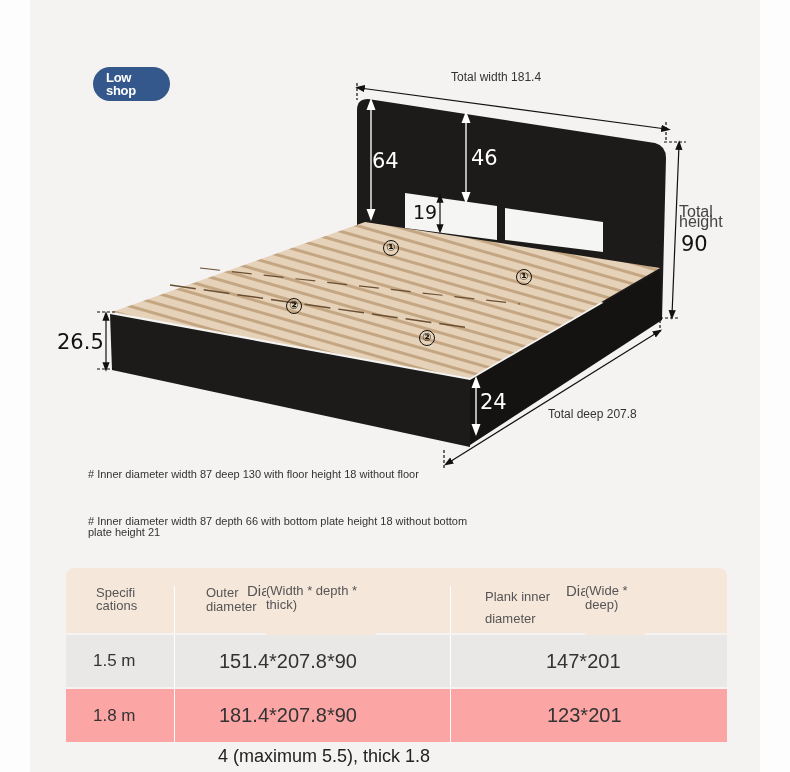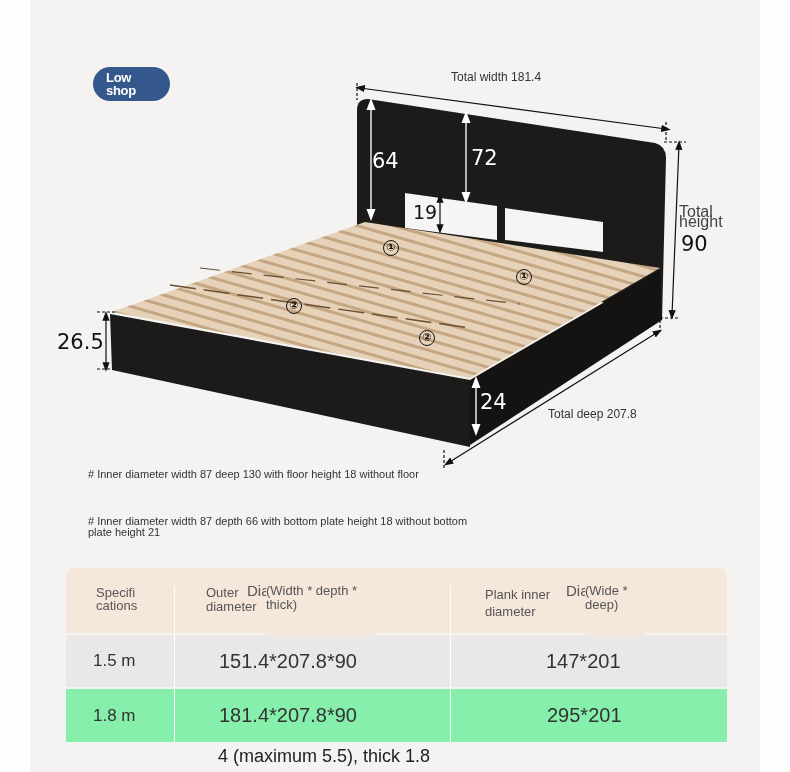--- a/index.html
+++ b/index.html
@@ -35,21 +35,21 @@
     .table {
       position:absolute; left:66px; top:568px; width:661px;
     }
     .thead {
       position:relative; height:65px; background:#f6e7db; border-radius:8px 8px 0 0;
     }
     .thead .th { position:absolute; top:0; height:65px; color:#555; font-size:13px; line-height:13px; }
     .thead .divider { position:absolute; top:18px; bottom:0; width:1px; background:#fff; }
     .trow { position:relative; height:52px; margin-top:2px; }
     .trow.r1 { background:#e9e8e7; }
-    .trow.r2 { background:#86efac; height:53px; }
+    .trow.r2 { background:#fca5a5; height:53px; }
     .trow .td { position:absolute; top:0; height:100%; display:flex; align-items:center; color:#333; }
     .trow .divider { position:absolute; top:0; bottom:0; width:1px; background:#fff; }
     .footer-line { position:absolute; left:218px; top:746px; color:#222; font-size:18px; }
   </style>
 </head>
 <body>
 
 <div class="edge-left"></div>
 <div class="edge-right"></div>
 <div class="panel"></div>
@@ -116,56 +116,56 @@
 
 <div class="lbl" style="left:451px; top:70px;">Total width 181.4</div>
 <div class="lbl" style="left:679px; top:207px; font-size:16px; line-height:10px; color:#444;">
   <div>Total</div>
   <div>height</div>
 </div>
 <div class="num-dark" style="left:681px; top:232px;">90</div>
 <div class="lbl" style="left:548px; top:407px;">Total deep 207.8</div>
 
 <div class="num-white" style="left:372px; top:149px;">64</div>
-<div class="num-white" style="left:471px; top:146px;">72</div>
+<div class="num-white" style="left:471px; top:146px;">46</div>
 <div class="num-dark" style="left:413px; top:201px; font-size:19px;">19</div>
 <div class="num-dark" style="left:57px; top:330px;">26.5</div>
 <div class="num-white" style="left:480px; top:390px;">24</div>
 
 <div class="circ" style="left:383px; top:240px;">①</div>
 <div class="circ" style="left:516px; top:269px;">①</div>
 <div class="circ" style="left:286px; top:298px;">②</div>
 <div class="circ" style="left:419px; top:330px;">②</div>
 
 <div class="note" style="top:469px;"># Inner diameter width 87 deep 130 with floor height 18 without floor</div>
 <div class="note" style="top:516px;"># Inner diameter width 87 depth 66 with bottom plate height 18 without bottom plate height 21</div>
 
 <div class="table">
   <div class="thead">
     <div class="th" style="left:30px; top:18px; width:60px;">Specifi cations</div>
     <div class="divider" style="left:108px;"></div>
     <div class="th" style="left:140px; top:18px; width:40px; line-height:14px;">Outer diameter</div>
     <div class="th" style="left:181px; top:15px; width:22px; font-size:15px; overflow:hidden; height:32px; line-height:16px;">Diameter</div>
     <div class="th" style="left:200px; top:16px; width:110px; line-height:14px; background:#f6e7db;">(Width * depth * thick)</div>
     <div class="divider" style="left:384px;"></div>
-    <div class="th" style="left:419px; top:18px; width:80px; line-height:17px;">Plank inner diameter</div>
+    <div class="th" style="left:419px; top:18px; width:80px; line-height:22px;">Plank inner diameter</div>
     <div class="th" style="left:500px; top:15px; width:22px; font-size:15px; overflow:hidden; height:32px; line-height:16px;">Diameter</div>
     <div class="th" style="left:519px; top:16px; width:60px; line-height:14px; background:#f6e7db;">(Wide * deep)</div>
   </div>
 
   <div class="trow r1">
     <div class="td" style="left:27px; font-size:17px;">1.5 m</div>
     <div class="divider" style="left:108px;"></div>
     <div class="td" style="left:153px; font-size:20px;">151.4*207.8*90</div>
     <div class="divider" style="left:384px;"></div>
     <div class="td" style="left:480px; font-size:20px;">147*201</div>
   </div>
 
   <div class="trow r2">
     <div class="td" style="left:27px; font-size:17px;">1.8 m</div>
     <div class="divider" style="left:108px;"></div>
     <div class="td" style="left:153px; font-size:20px;">181.4*207.8*90</div>
     <div class="divider" style="left:384px;"></div>
-    <div class="td" style="left:481px; font-size:20px;">295*201</div>
+    <div class="td" style="left:481px; font-size:20px;">123*201</div>
   </div>
 </div>
 
 <div class="footer-line">4 (maximum 5.5), thick 1.8</div>
 
 </body></html>

